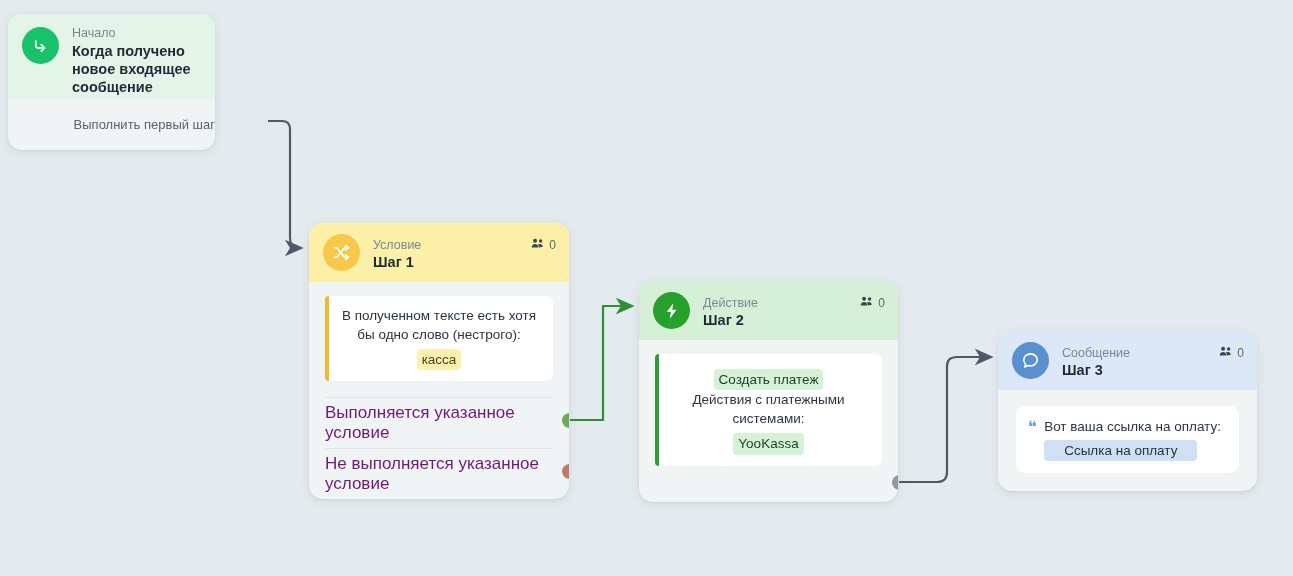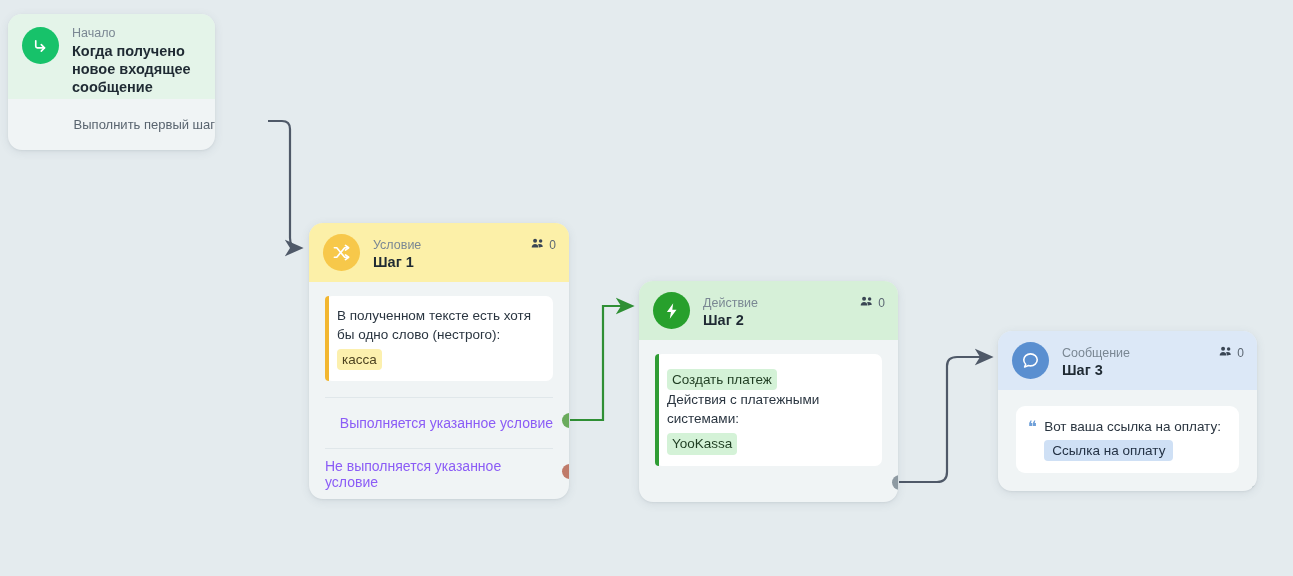--- a/index.html
+++ b/index.html
@@ -98,39 +98,39 @@
     color: #2a3540;
     line-height: 1.42;
   }
   .tile.bar::before {
     content: "";
     position: absolute;
     left: 0; top: 0; bottom: 0;
     width: 4px;
     border-radius: 7px 0 0 7px;
   }
-  .tile.bar { padding-left: 12px; }
+  .tile.bar { padding-left: 12px; text-align: center; }
 
   .chip {
     display: inline-block;
     border-radius: 4px;
     padding: 1px 5px;
     font-size: 13.5px;
     line-height: 1.42;
     margin-top: 5px;
   }
 
   
   .out-row {
     display: flex;
     align-items: center;
     justify-content: flex-end;
     height: 50px;
-    font-size: 14px;
-    color: #8b5cf6;
+    font-size: 17px;
+    color: #701a75;
     position: relative;
   }
   .out-row + .out-row { border-top: 1px solid #e0e7ea; }
   .out-sep { border-top: 1px solid #e0e7ea; }
 
   .port {
     position: absolute;
     width: 15px;
     height: 15px;
     border-radius: 50%;
@@ -197,21 +197,21 @@
     color: #2a3540;
     line-height: 1.45;
     display: flex;
     gap: 7px;
   }
   #node-msg .chip-blue {
     display: inline-block;
     background: #cfe0f5;
     color: #243245;
     border-radius: 4px;
-    padding: 1px 8px;
+    padding: 1px 20px;
     margin-top: 3px;
   }
   .quote-mark {
     color: #6e9fd8;
     font-size: 17px;
     line-height: 1;
     flex: 0 0 auto;
     margin-top: 2px;
     font-family: "DejaVu Sans", sans-serif;
   }

